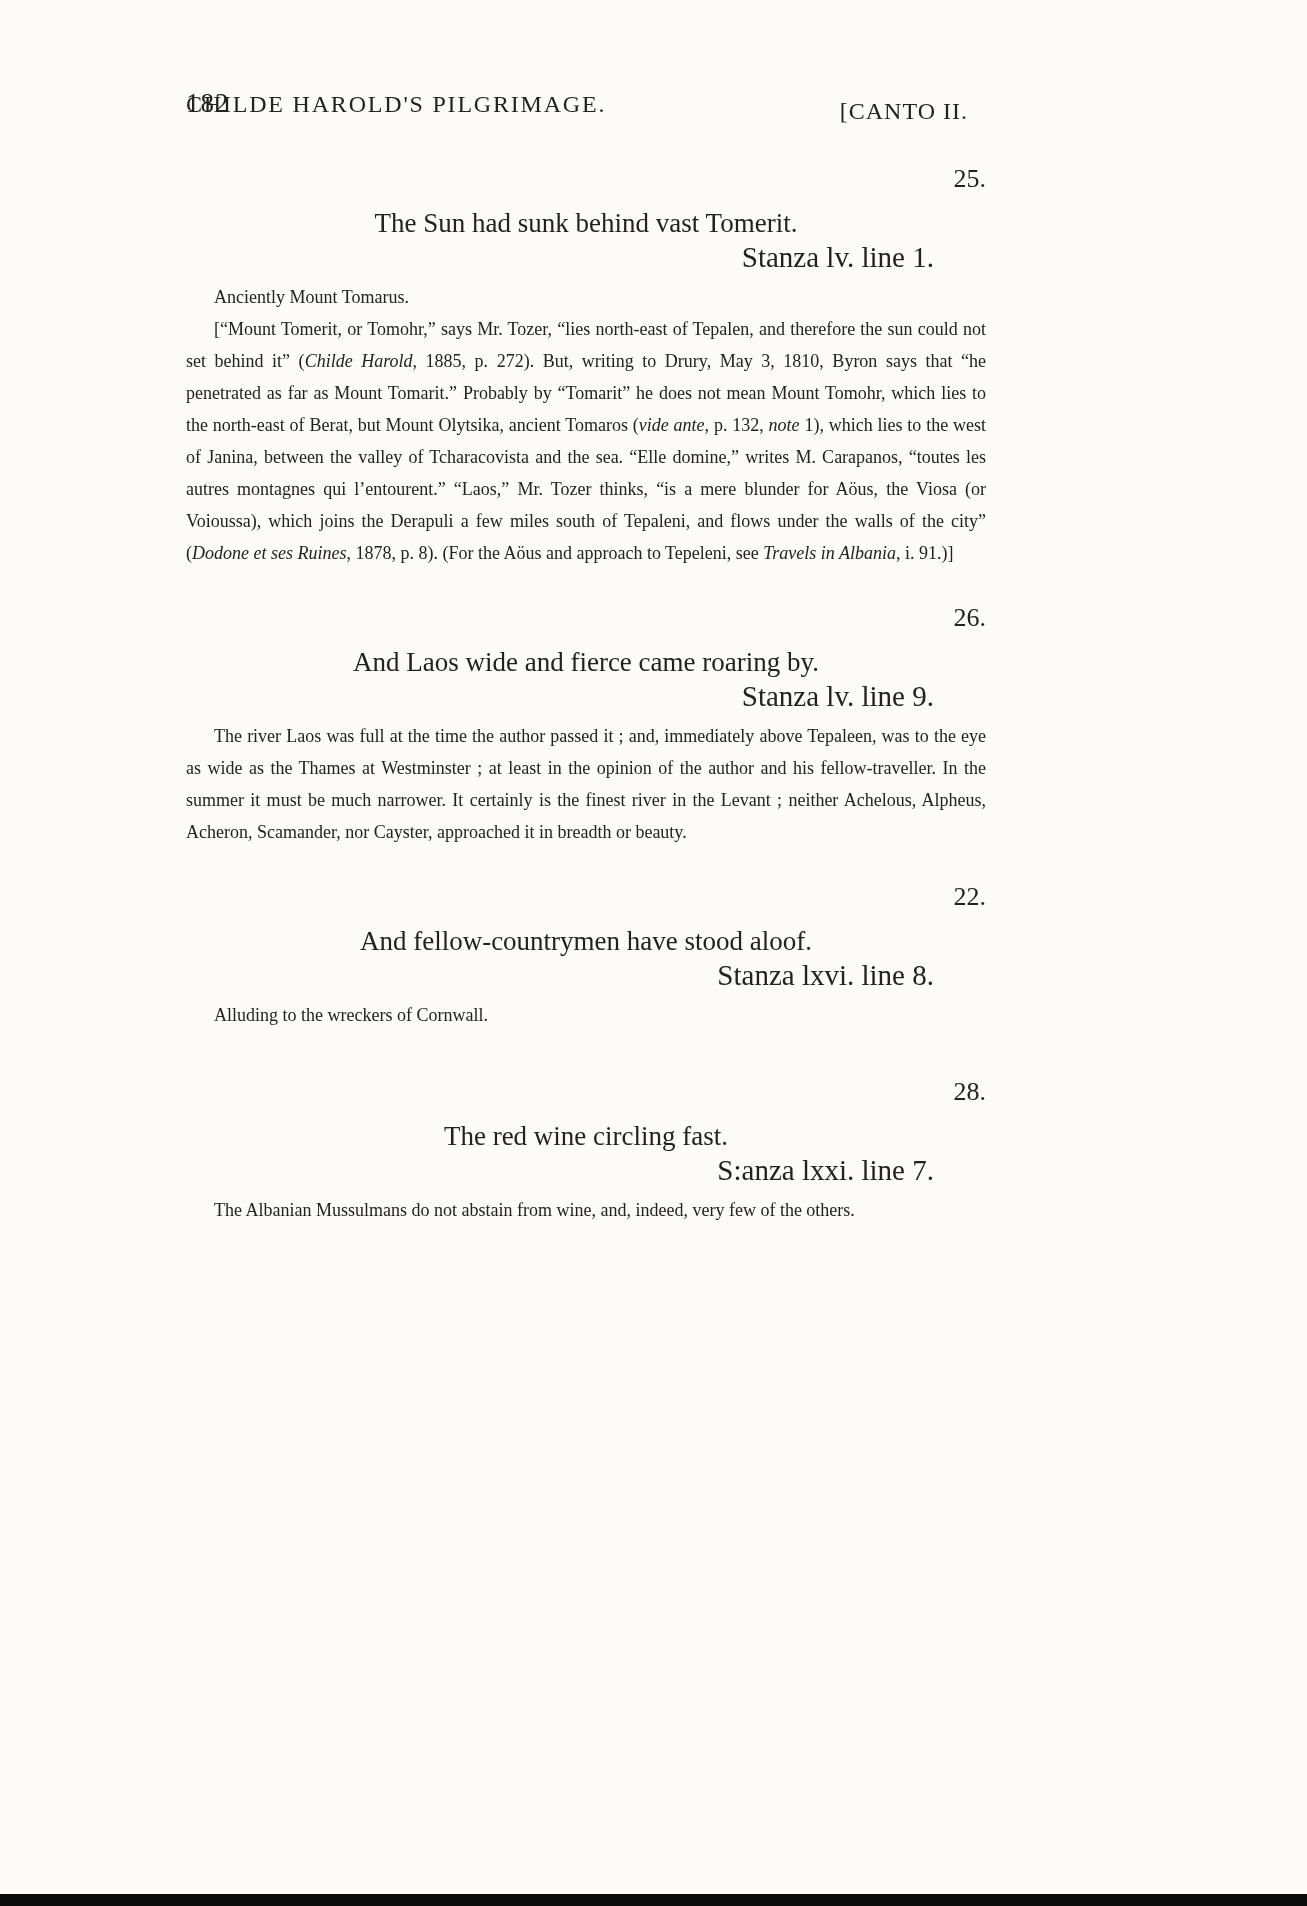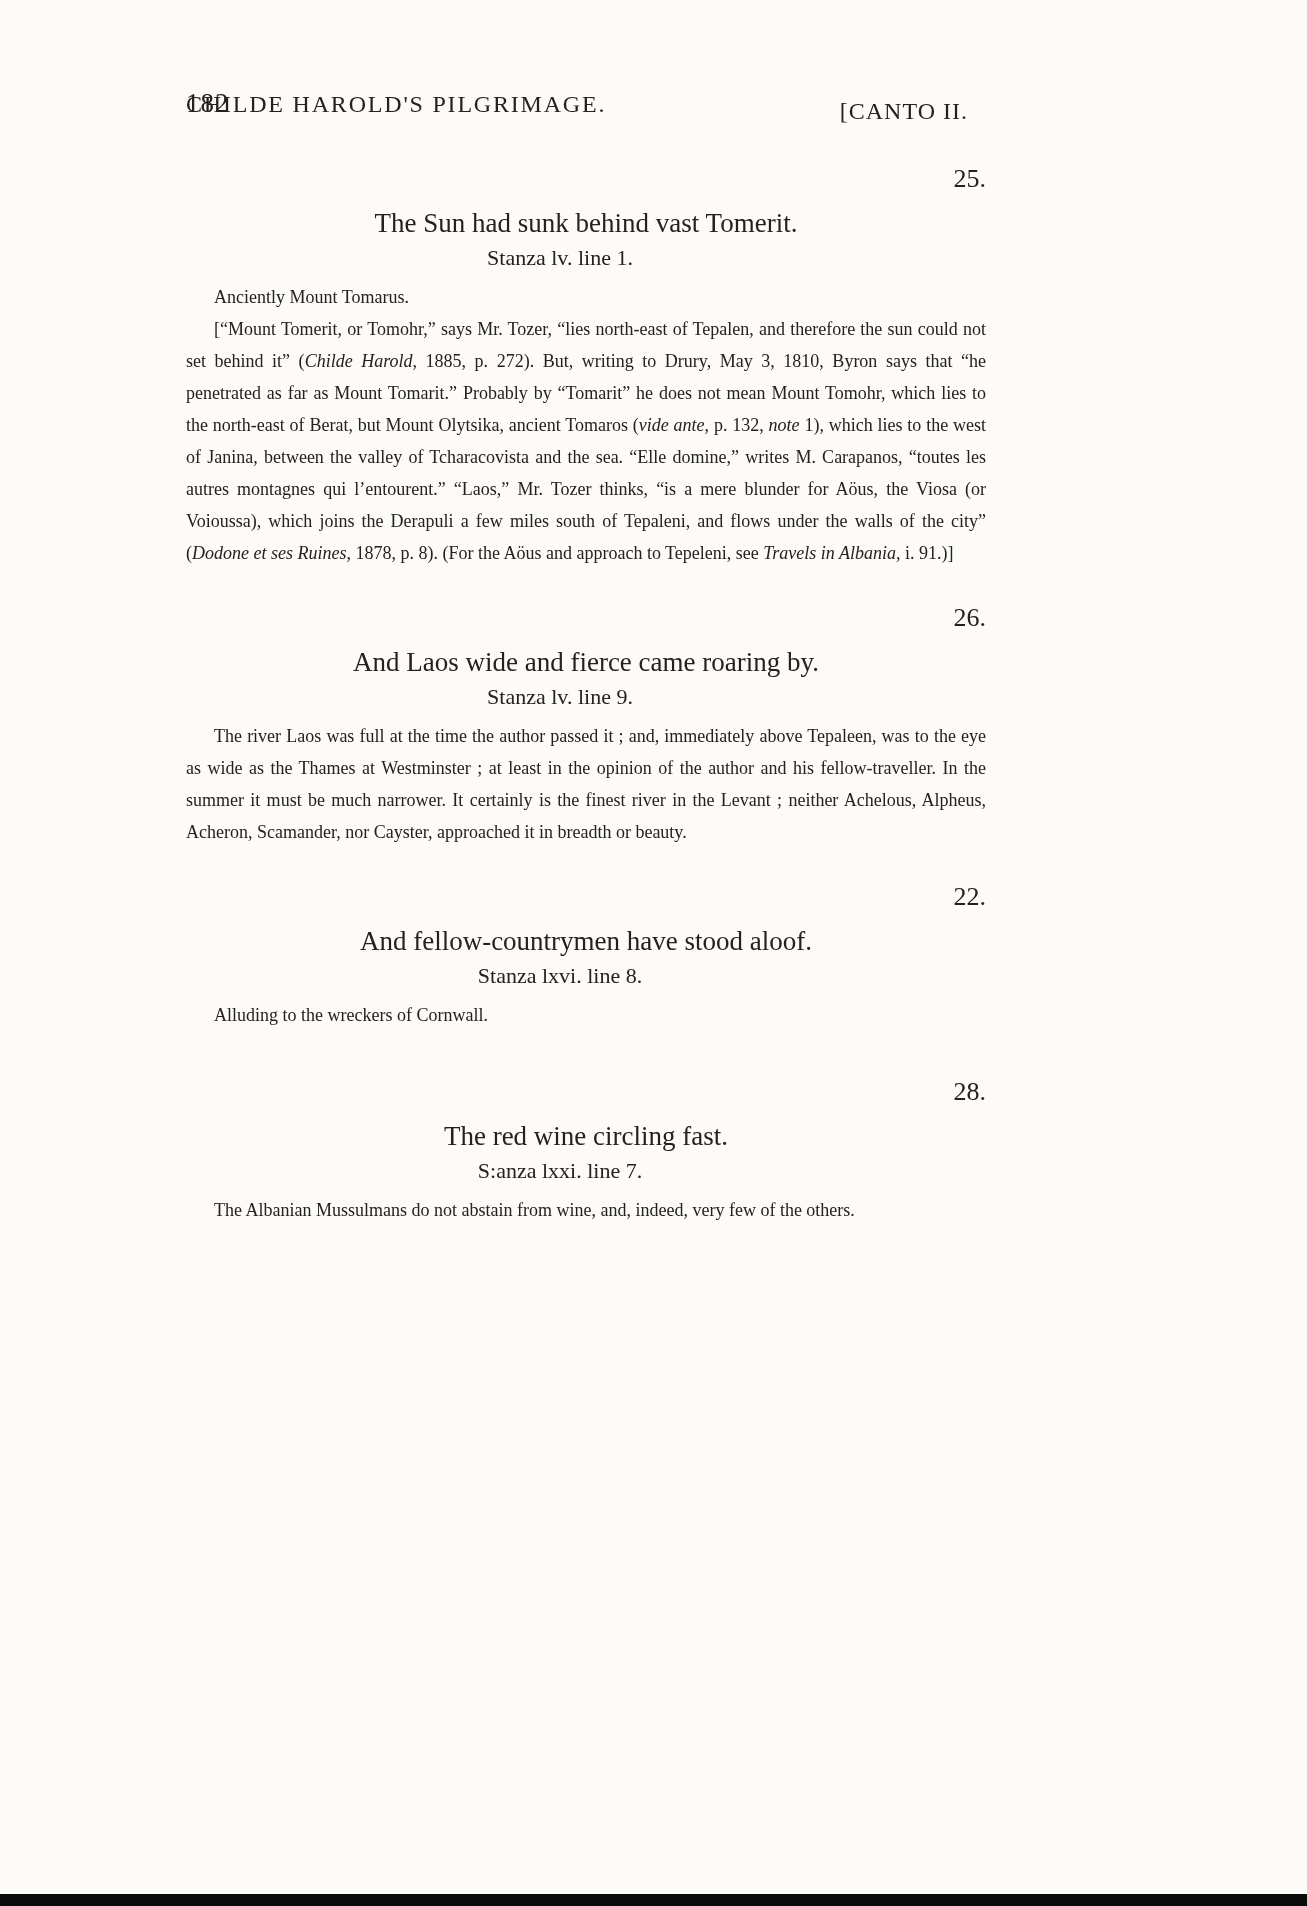--- a/index.html
+++ b/index.html
@@ -58,23 +58,23 @@
     font-size: 26px;
     line-height: 30px;
   }
   .note-quote {
     text-align: center;
     font-size: 27px;
     line-height: 33px;
     margin-top: 13px;
   }
   .note-ref {
-    text-align: center;
+    text-align: right;
     padding-right: 52px;
-    font-size: 22px;
+    font-size: 29px;
     line-height: 33px;
     margin-top: 1px;
     font-family: Liberation Serif, serif;
   }
   .body-para {
     font-size: 18px;
     line-height: 32px;
     text-align: justify;
     text-indent: 28px;
     margin: 0;

